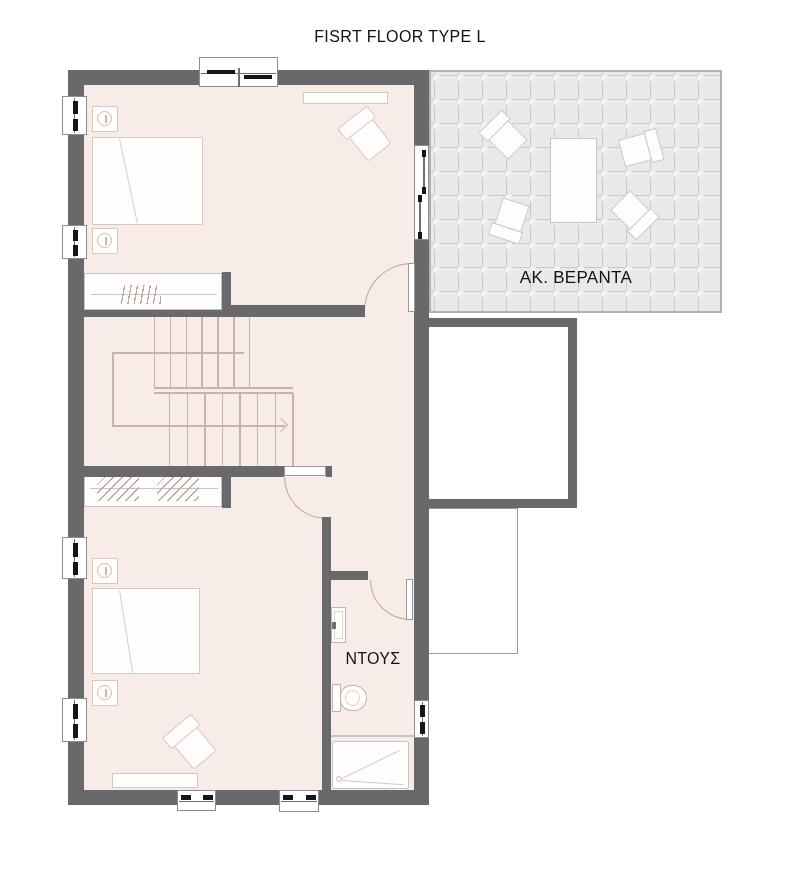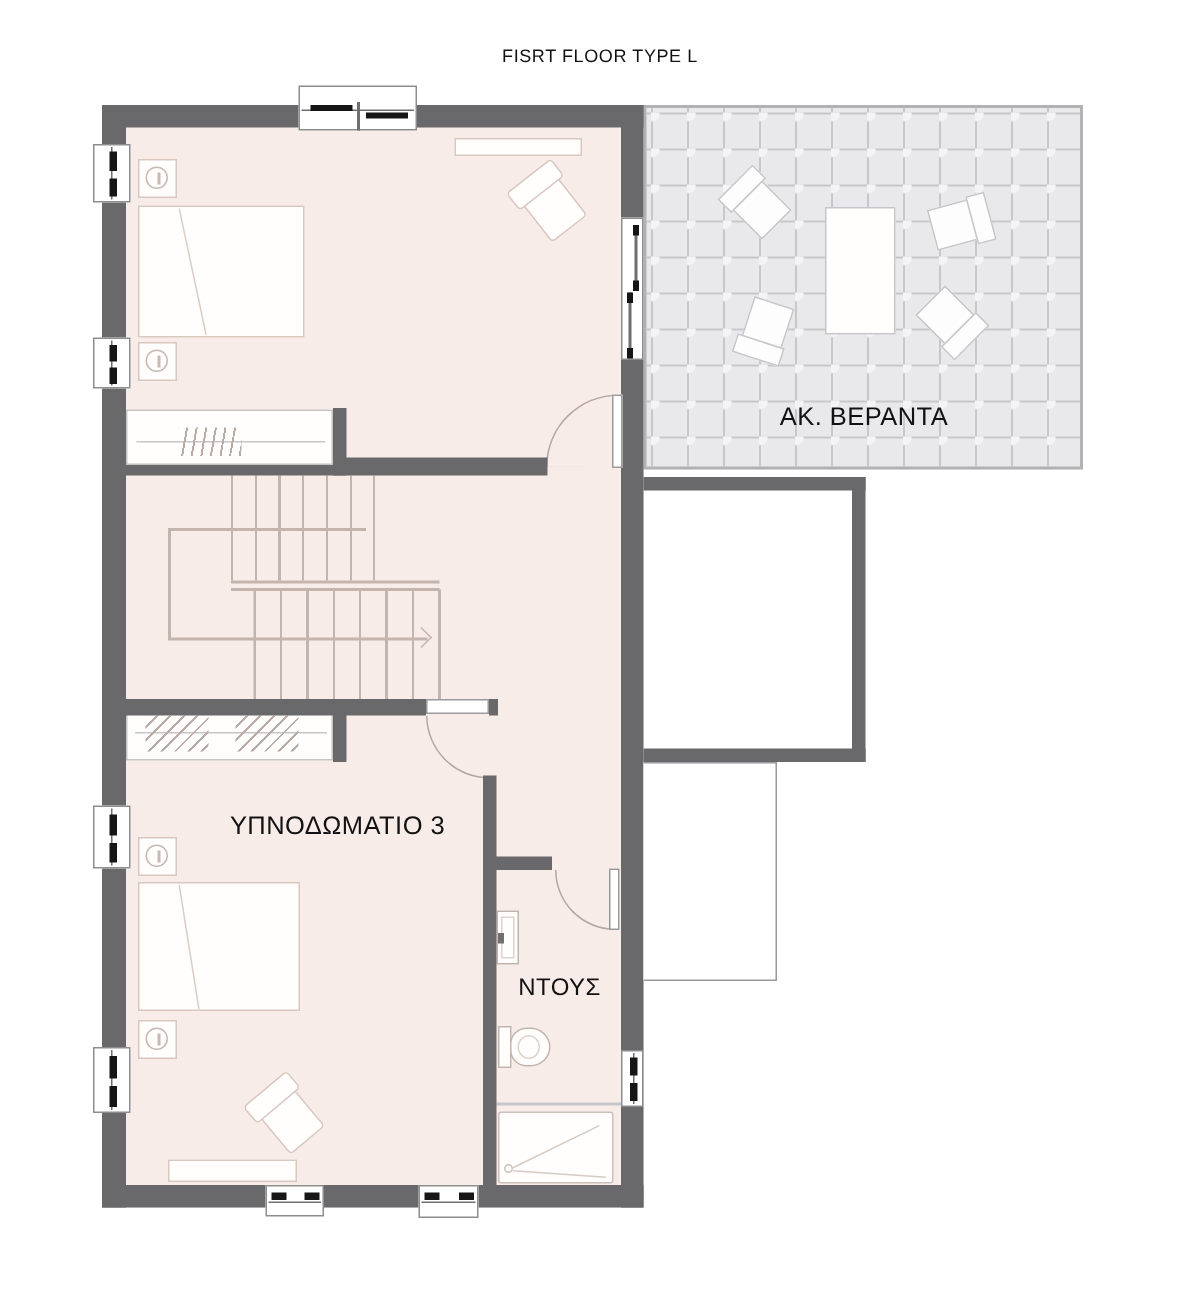--- a/index.html
+++ b/index.html
@@ -12,21 +12,21 @@
   .abs{position:absolute;box-sizing:border-box;}
   .wall{position:absolute;background:var(--wall);box-sizing:border-box;}
   .floor{position:absolute;background:var(--floor);}
   .furn{position:absolute;background:#fffefd;border:1px solid var(--furniture-border);box-sizing:border-box;}
   .closet{position:absolute;background:#fffefd;border:1px solid #c6c3c1;box-sizing:border-box;}
   .sline{position:absolute;background:var(--stair-line);}
   .thin{position:absolute;background:#c6c6c9;}
   .lbl{position:absolute;transform:translate(-50%,-50%);white-space:nowrap;
        color:var(--label-text);font-size:17px;letter-spacing:.3px;}
   .title{position:absolute;transform:translate(-50%,-50%);white-space:nowrap;
-       color:#111;font-size:12px;letter-spacing:.4px;}
+       color:#111;font-size:16px;letter-spacing:.4px;}
   .win{position:absolute;background:#fff;border:1px solid #8d8d8f;box-sizing:border-box;}
   .wbar{position:absolute;background:#161616;}
   .wline{position:absolute;background:#6f6f71;}
   .arcTL{position:absolute;border-top:1.5px solid #b5a69f;border-left:1.5px solid #b5a69f;
          border-top-left-radius:100% 100%;box-sizing:border-box;}
   .arcBL{position:absolute;border-bottom:1.5px solid #b5a69f;border-left:1.5px solid #b5a69f;
          border-bottom-left-radius:100% 100%;box-sizing:border-box;}
   .leaf{position:absolute;background:#fff;border:1px solid #9a9a9c;box-sizing:border-box;}
   .veranda{position:absolute;border:2px solid #b2b2b5;box-sizing:border-box;
     background-color:var(--tile-bg);
@@ -210,17 +210,16 @@
   <div class="win" style="left:279px;top:790px;width:40px;height:22px;">
     <div class="wline" style="left:1px;top:10px;width:36px;height:1px;"></div>
     <div class="wbar" style="left:3px;top:4px;width:10px;height:5px;"></div>
     <div class="wbar" style="left:26px;top:4px;width:10px;height:5px;"></div>
   </div>
 
   <div class="leaf" style="left:408px;top:263px;width:7px;height:49px;"></div>
   <div class="leaf" style="left:284px;top:466px;width:42px;height:10px;"></div>
   <div class="leaf" style="left:406px;top:579px;width:7px;height:41px;"></div>
 
-  <div class="lbl" style="left:225px;top:551px;">ΥΠΝΟΔΩΜΑΤΙΟ 3</div>
   <div class="lbl" style="left:373px;top:659px;font-size:16px;">ΝΤΟΥΣ</div>
   <div class="lbl" style="left:576px;top:278px;">ΑΚ. ΒΕΡΑΝΤΑ</div>
 
 </div>
 
 </body></html>

